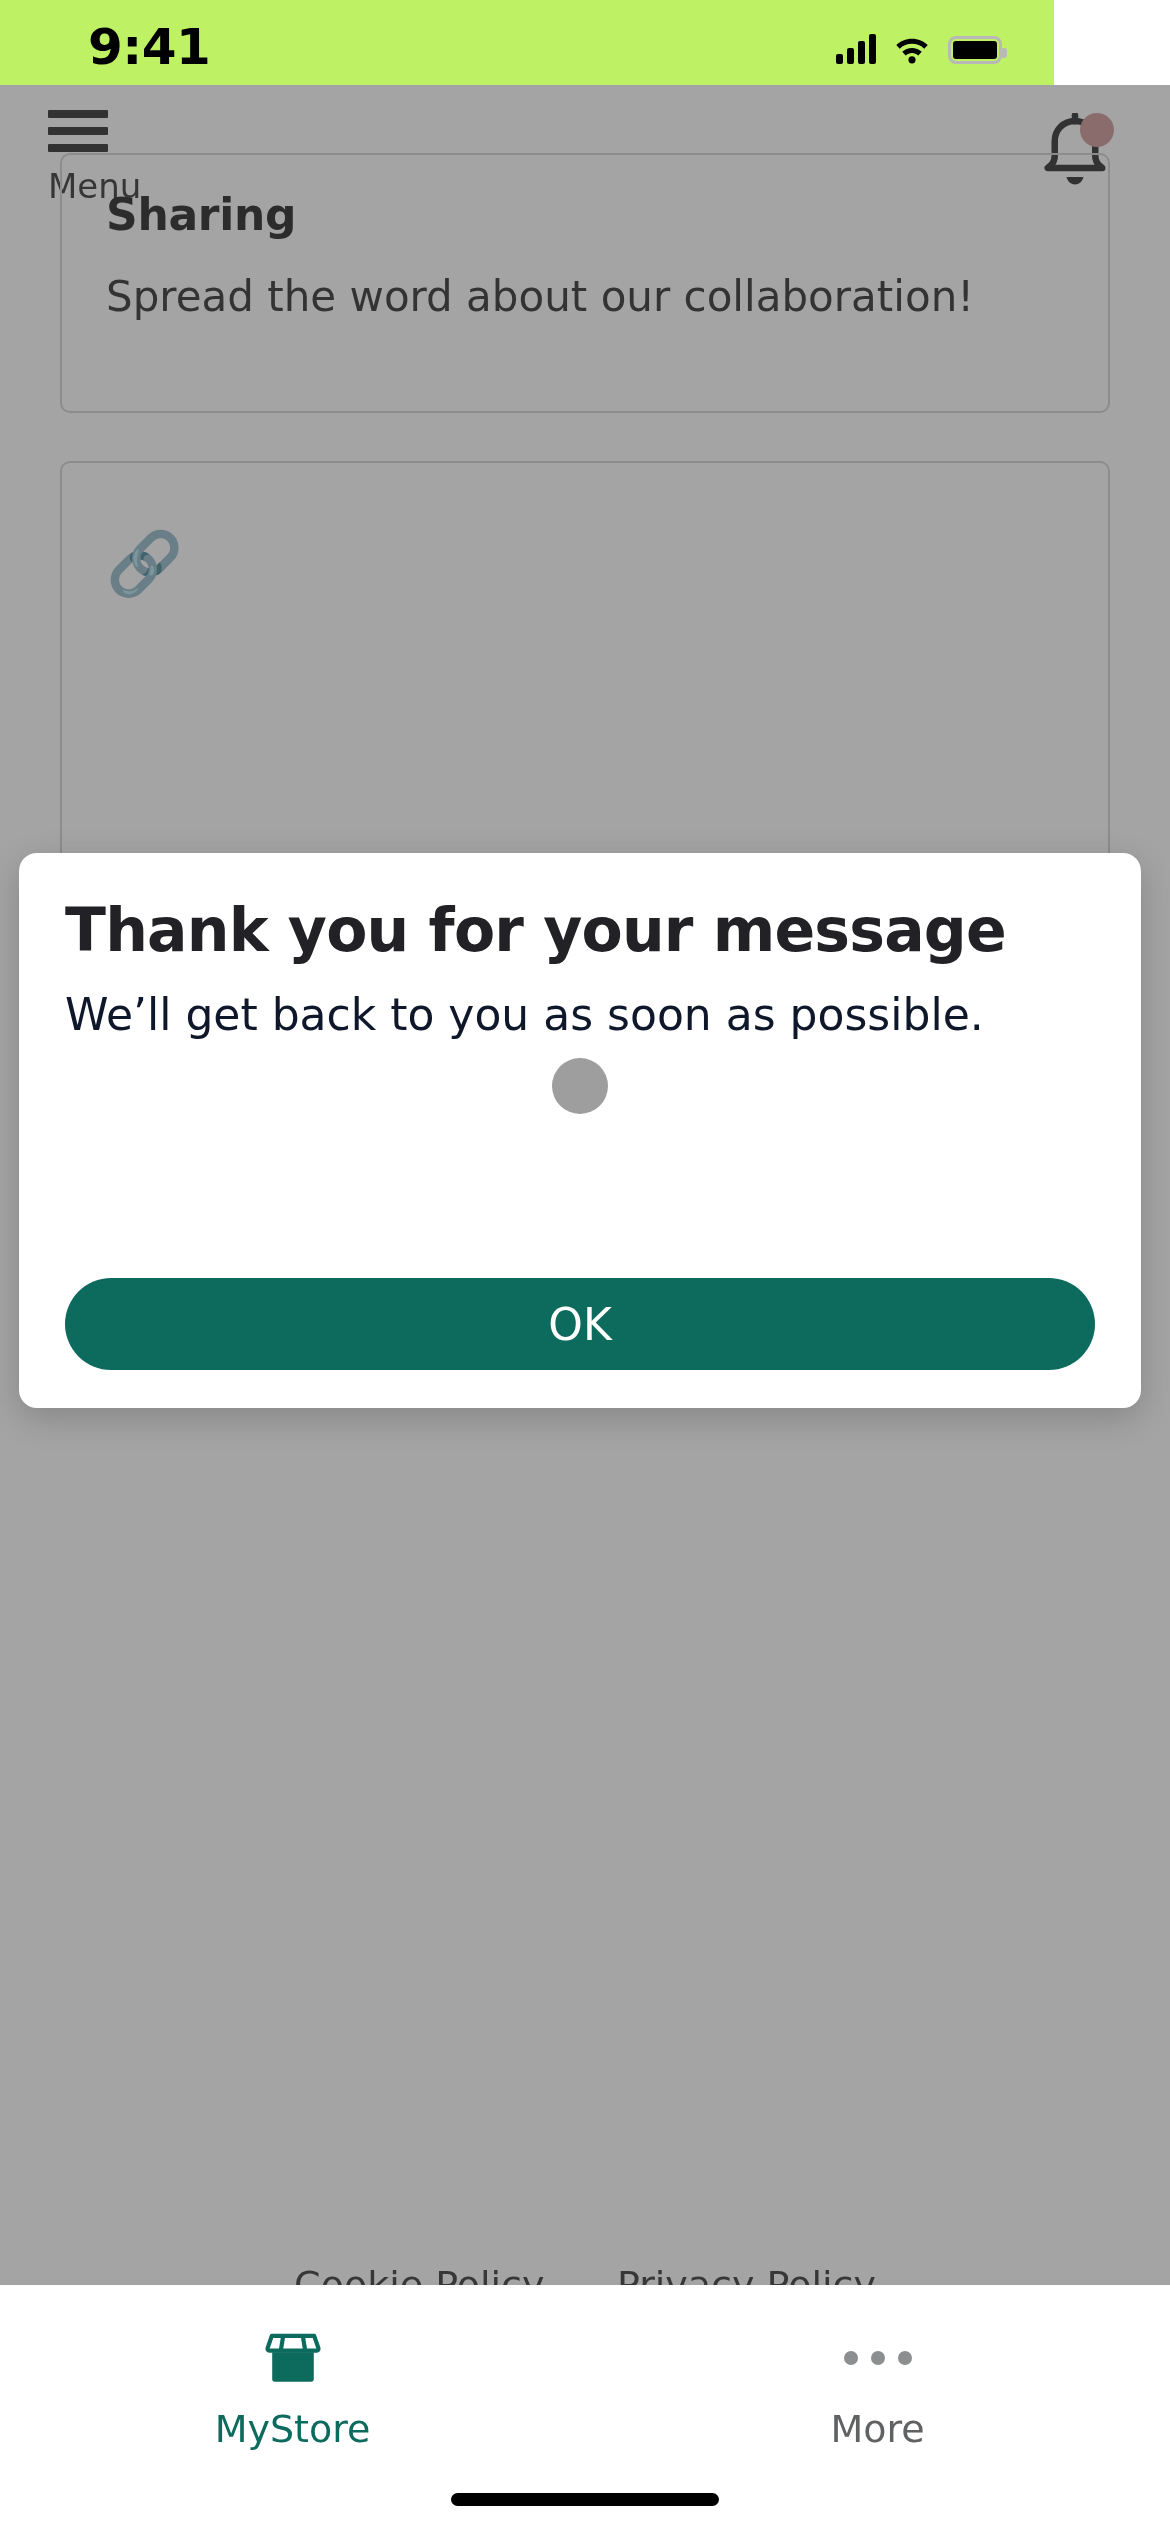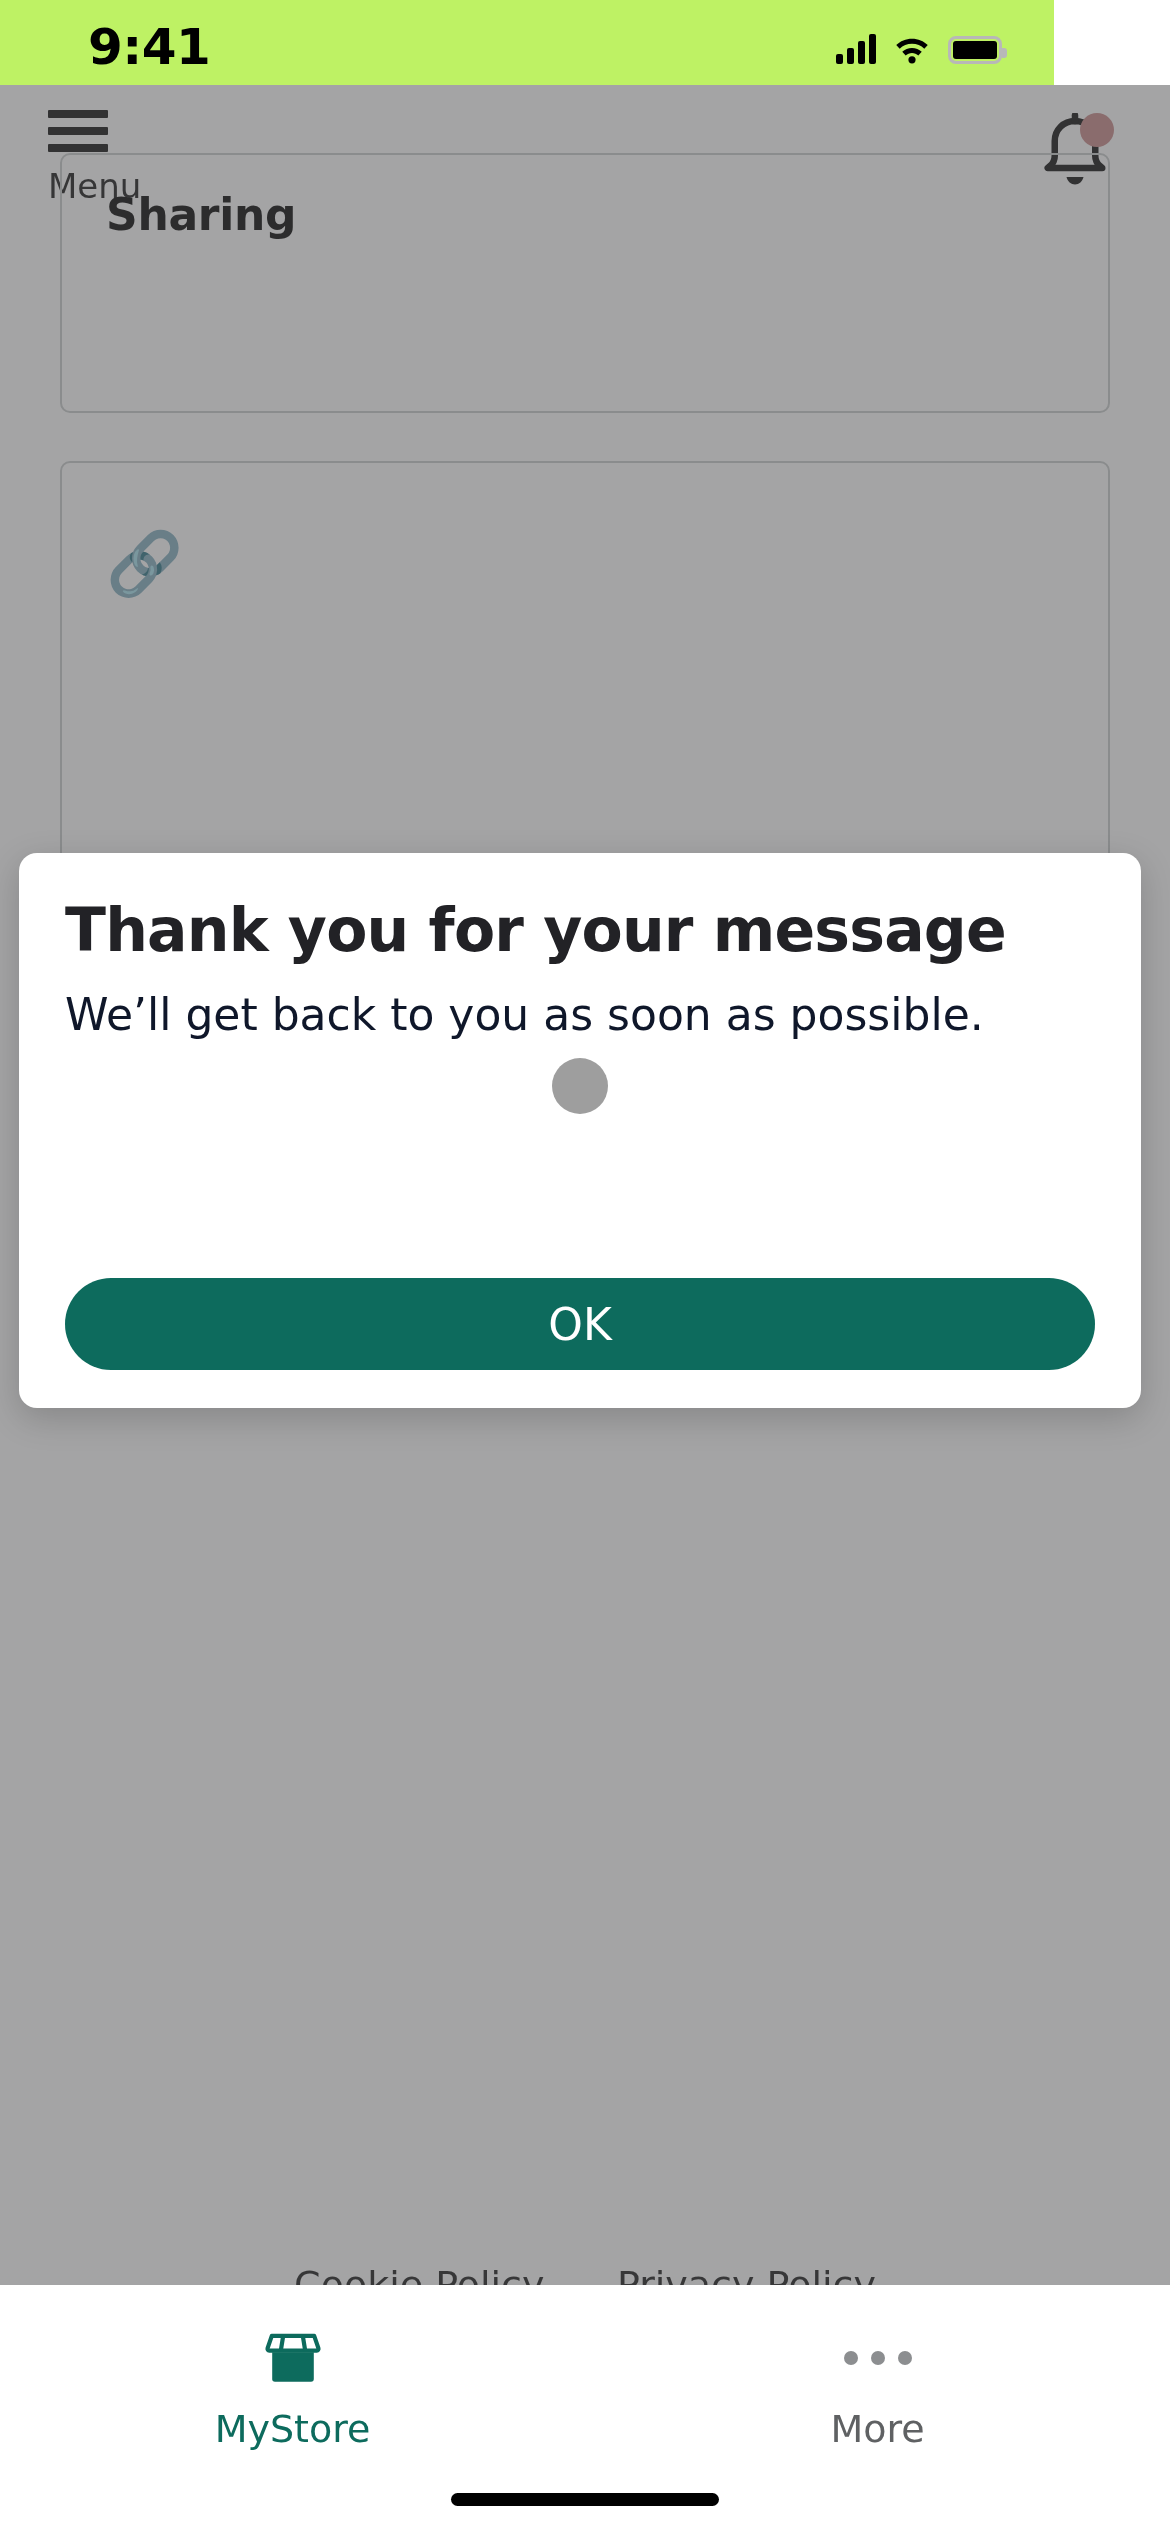--- a/index.html
+++ b/index.html
@@ -271,20 +271,21 @@
           <path d="M17 3.2V.9" stroke="#111" stroke-width="2.6" stroke-linecap="round"></path>
         </svg>
         <div class="bell-badge"></div>
       </div>
     </div>
 
     <div class="content">
 
       <div class="card card-sharing">
         <div class="card-title">Sharing</div>
+        <div class="card-body">Spread the word about our collaboration!</div>
       </div>
 
       <div class="card card-second">
         <div class="card-icon">🔗</div>
       </div>
 
       <div class="help-text">Need any further help?</div>
       <div class="contact-wrap">
         <button class="contact-btn">Contact us</button>
       </div>

